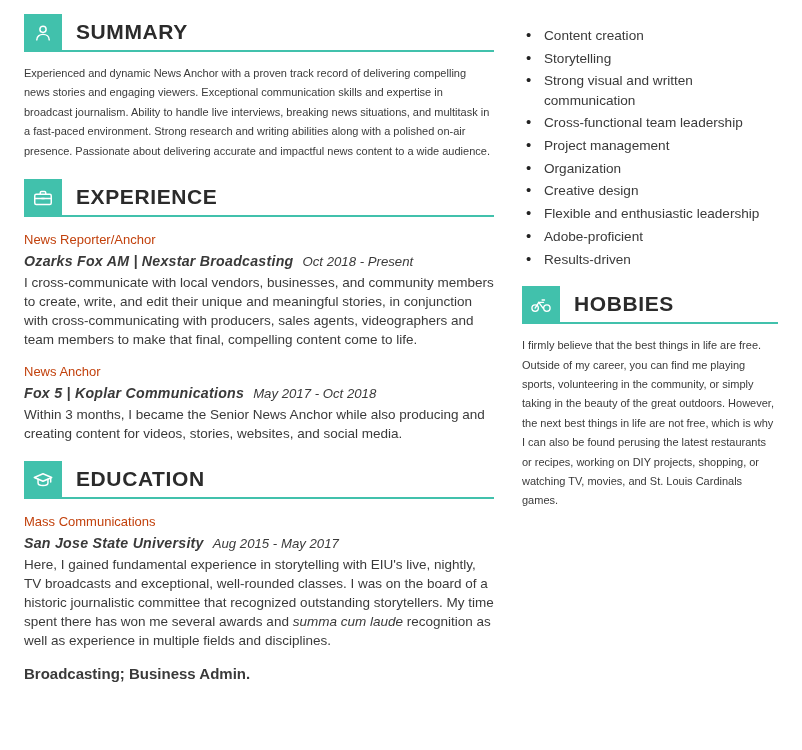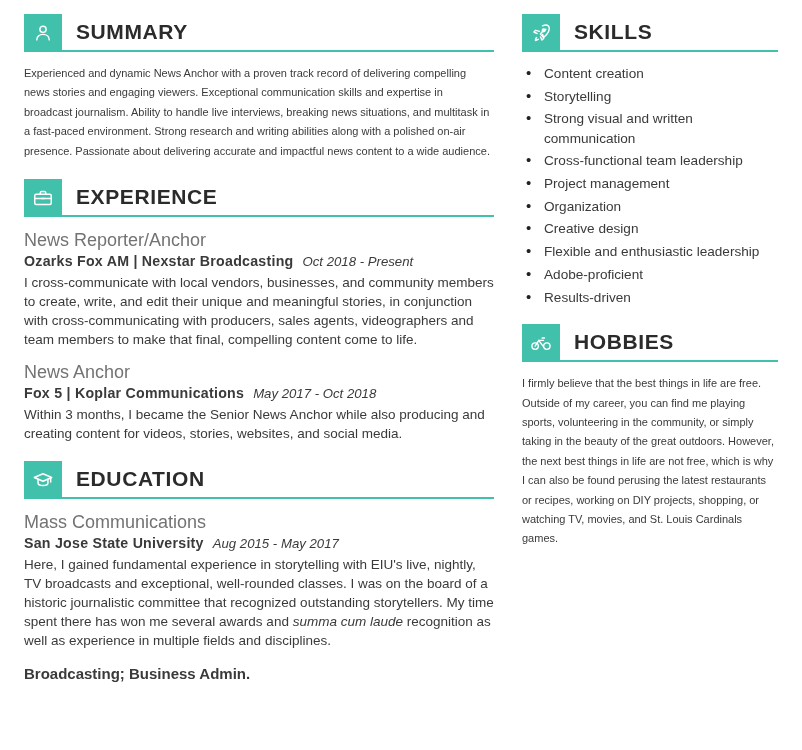--- a/index.html
+++ b/index.html
@@ -62,35 +62,36 @@
   
   .para {
     font-size: 11px;
     line-height: 19.4px;
     color: #3a3a3a;
     margin-top: 12px;
   }
 
   .entry { margin-top: 13px; }
   .entry-role {
-    font-size: 18px;
+    font-size: 13px;
     font-weight: normal;
-    color: #737373;
+    color: #c2410c;
     line-height: 20px;
   }
   .entry-meta {
     line-height: 20px;
     margin-top: 1px;
     white-space: nowrap;
   }
   .entry-org {
     font-size: 14.2px;
     font-weight: bold;
     letter-spacing: 0.25px;
     color: #3a3a3a;
+    font-style: italic;
   }
   .entry-dates {
     font-size: 13.2px;
     font-style: italic;
     color: #3a3a3a;
     margin-left: 9px;
     margin-top: 32px;
   }
   .entry-desc {
     font-size: 13.5px;
@@ -206,34 +207,20 @@
         <span class="entry-org">San Jose State University</span><span class="entry-dates">Aug 2015 - May 2017</span>
       </div>
       <div class="entry-desc"><span>Here, I gained fundamental experience in storytelling with EIU's live, nightly, TV broadcasts and exceptional, well-rounded classes. I was on the board of a historic journalistic committee that recognized outstanding storytellers. My time spent there has won me several awards and </span><em>summa cum laude</em><span> recognition as well as experience in multiple fields and disciplines.</span></div>
     </div>
 
     <div class="extra-line">Broadcasting; Business Admin.</div>
   </div>
 
   <div class="col-right">
 
-    <div class="sec-head">
-      <div class="sec-badge">
-        <svg width="22" height="22" viewBox="0 0 24 24" fill="none" stroke="#ffffff" stroke-width="1.6" stroke-linecap="round" stroke-linejoin="round">
-          <path d="M13.6 4.2c2.6-1.1 5.3-1 6.4.1s1.2 3.8.1 6.4c-1 2.4-3.1 4.6-5.2 6l-3.6-3.6c1.4-2.1 3.6-4.2 6-5.2"></path>
-          <path d="M10.3 10.2 6.1 9.1 4.3 11l3.4 1.5"></path>
-          <path d="M13.8 13.7l1.1 4.2-1.9 1.8-1.5-3.4"></path>
-          <circle cx="14.9" cy="9.1" r="1.5"></circle>
-          <path d="M7.1 16.9c-.9.9-1.2 3.2-1.2 3.2s2.3-.3 3.2-1.2"></path>
-        </svg>
-      </div>
-      <div class="sec-title-wrap">
-        <span class="sec-title">SKILLS</span>
-      </div>
-    </div>
 
     <ul class="skills">
       <li>Content creation</li>
       <li>Storytelling</li>
       <li>Strong visual and written communication</li>
       <li>Cross-functional team leadership</li>
       <li>Project management</li>
       <li>Organization</li>
       <li>Creative design</li>
       <li>Flexible and enthusiastic leadership</li>

